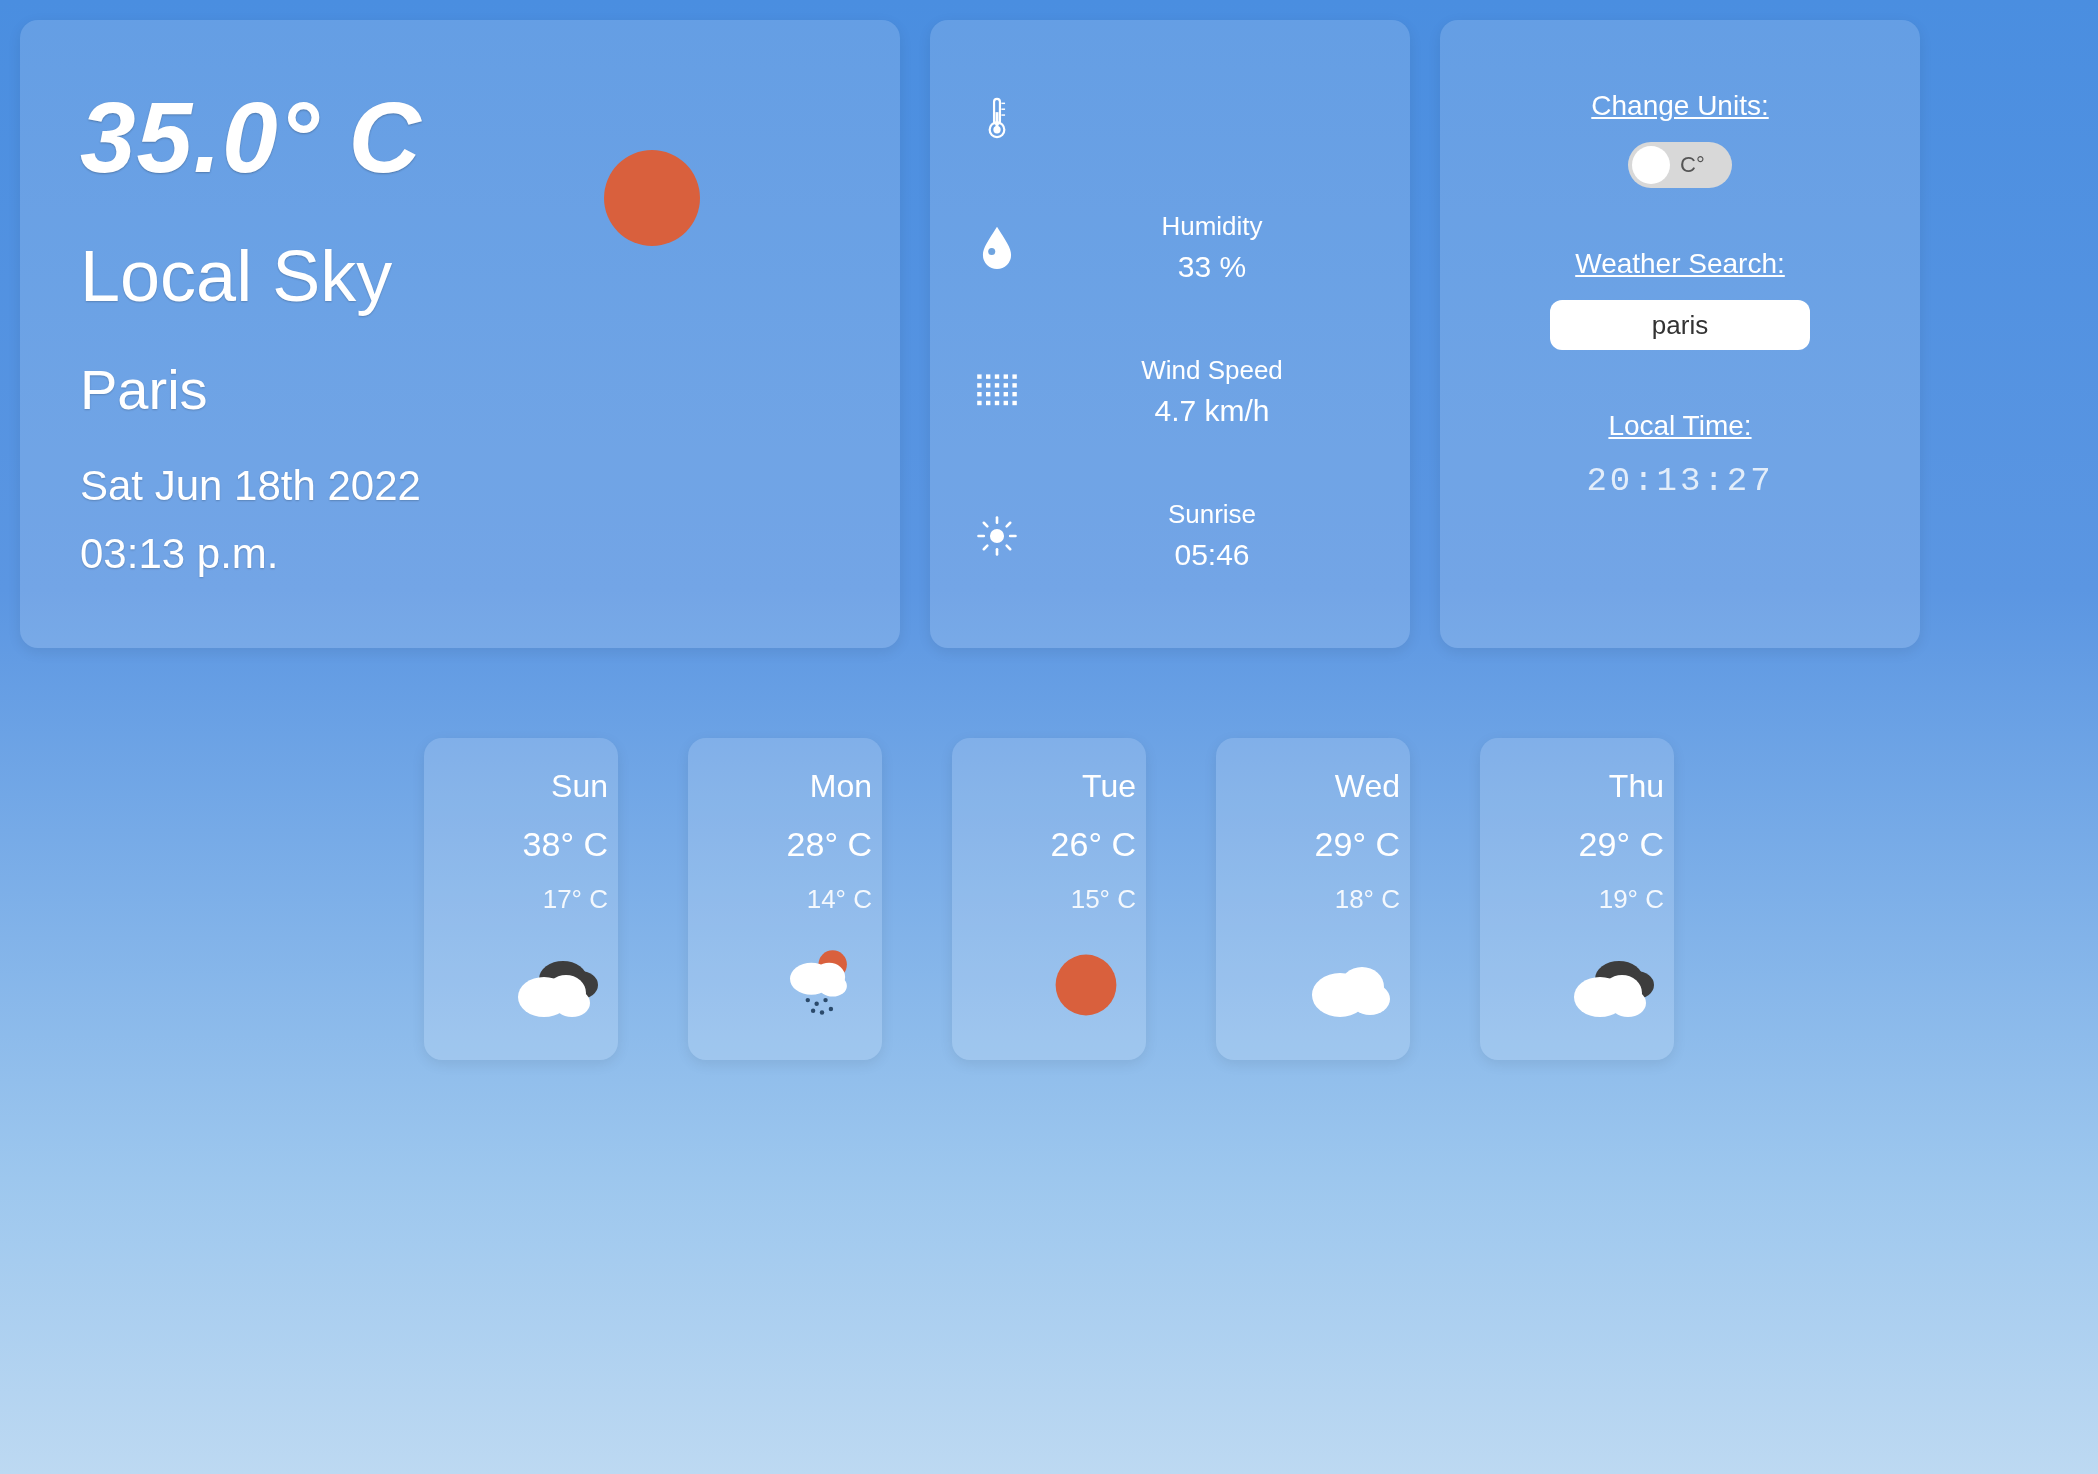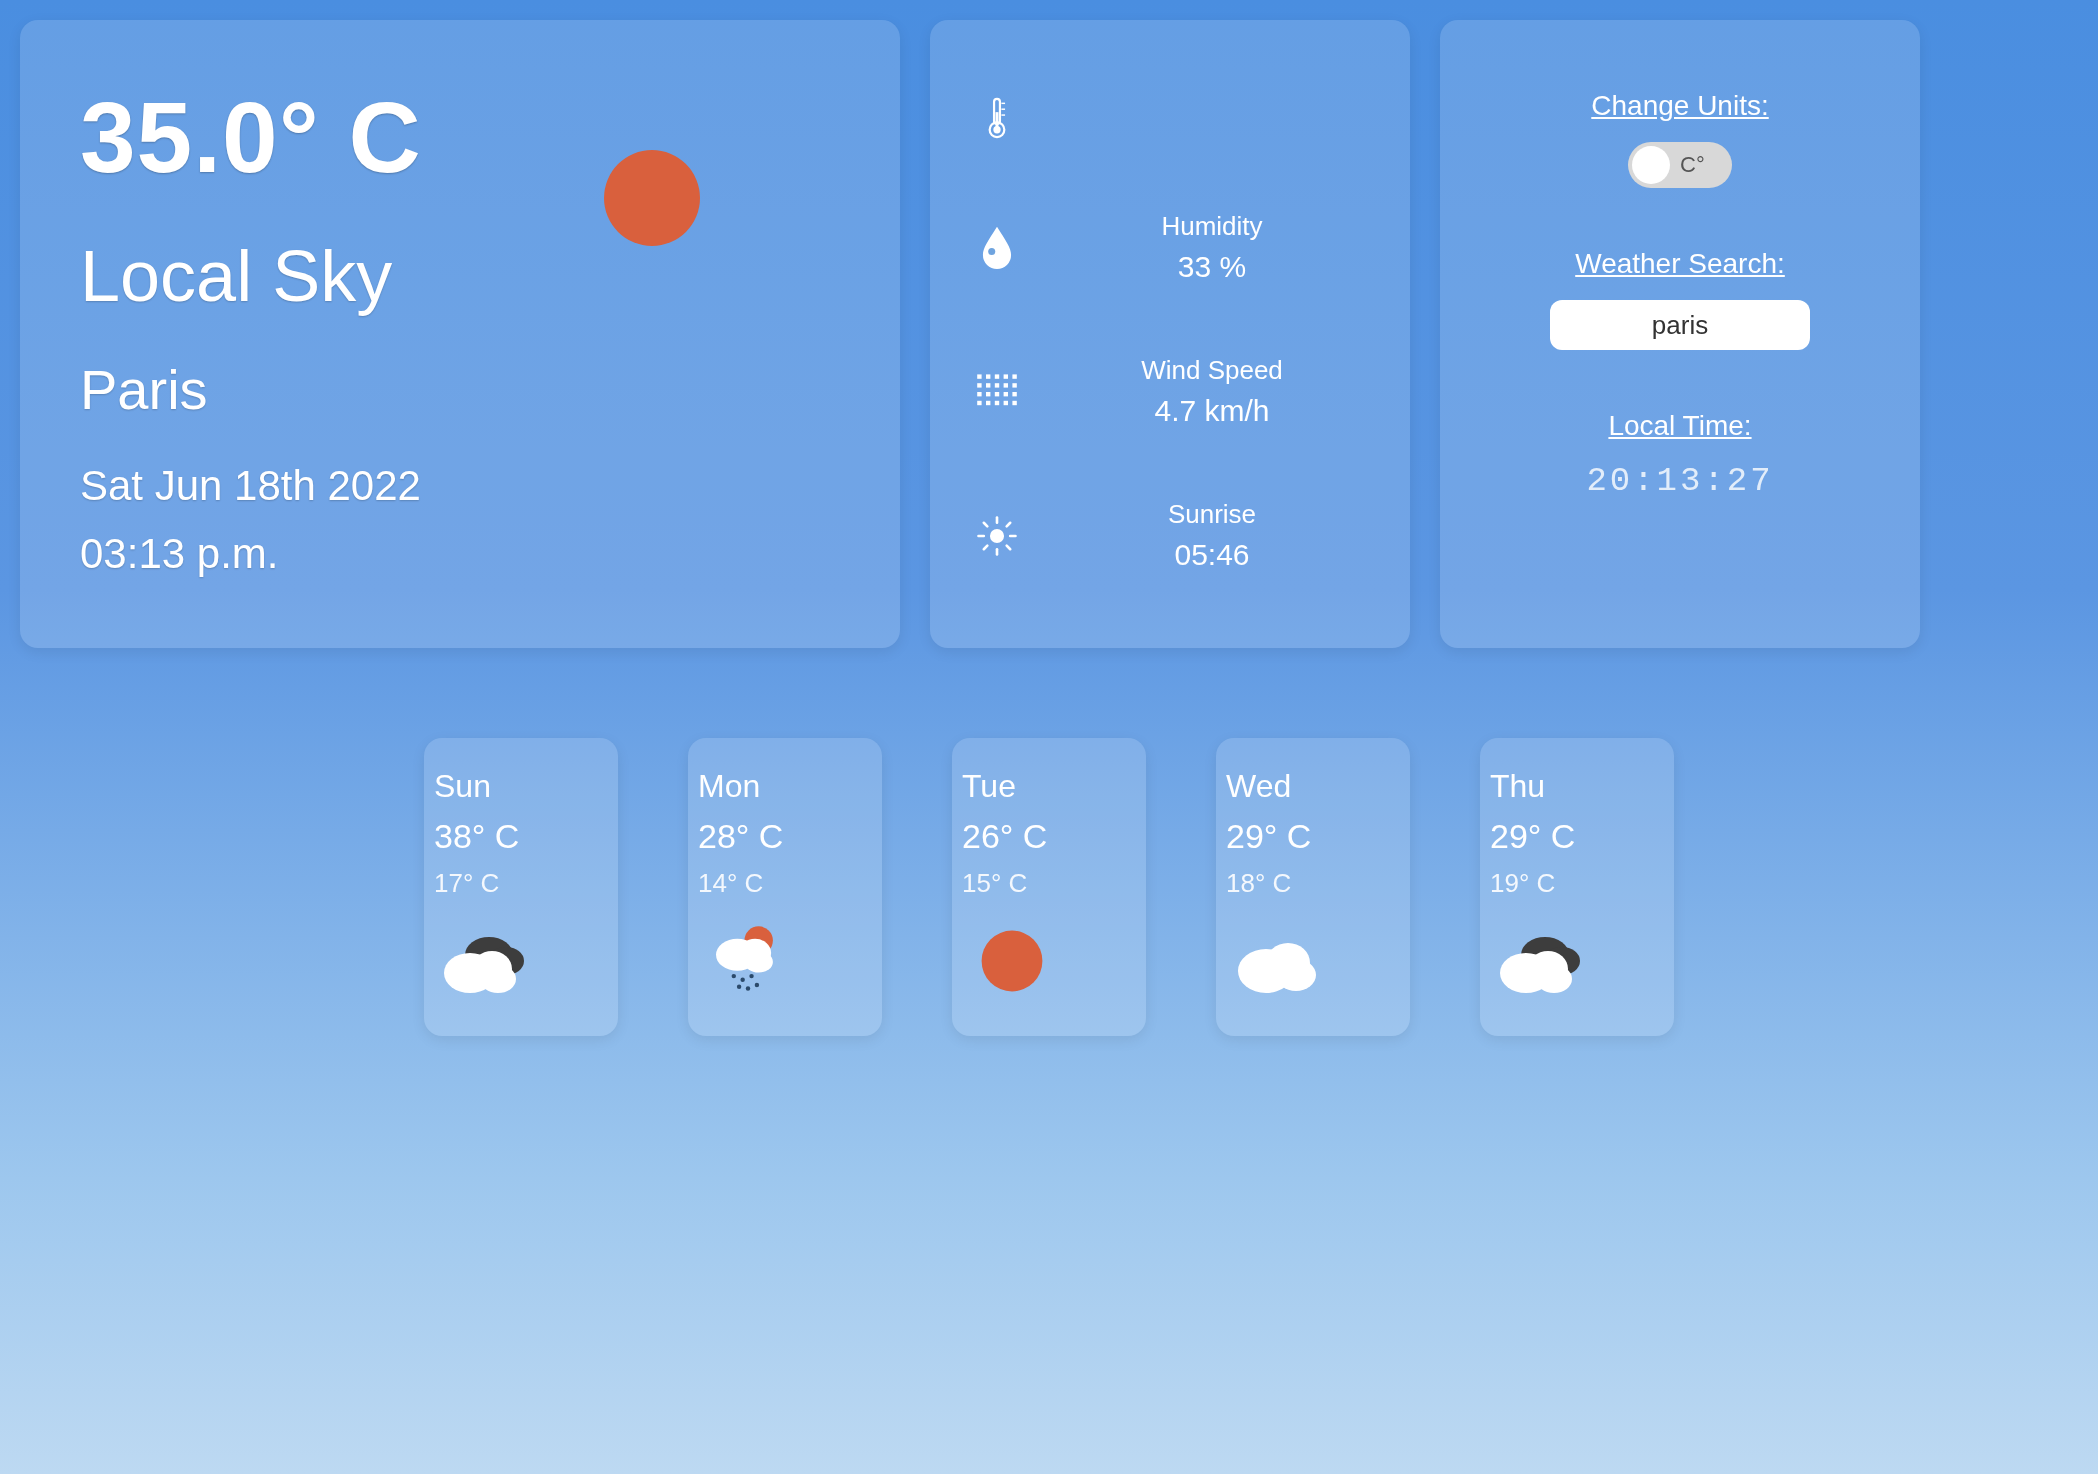--- a/index.html
+++ b/index.html
@@ -32,20 +32,21 @@
     display: flex;
     flex-direction: column;
     gap: 40px;
     position: relative;
   }
   .main-temp {
     font-size: 100px;
     font-weight: 700;
     letter-spacing: 1px;
     text-shadow: 0 1px 2px rgba(0,0,0,0.25);
+    font-style: italic;
   }
   .main-sky {
     font-size: 72px;
     font-weight: 400;
     text-shadow: 0 1px 2px rgba(0,0,0,0.2);
   }
   .main-city {
     font-size: 56px;
     font-weight: 400;
     text-shadow: 0 1px 2px rgba(0,0,0,0.2);
@@ -150,22 +151,22 @@
     justify-content: center;
     gap: 70px;
     margin-top: 90px;
   }
   .fc-card {
     width: 194px;
     padding: 30px 10px 35px 10px;
     text-align: center;
     display: flex;
     flex-direction: column;
-    align-items: flex-start;
-    gap: 12px;
+    align-items: flex-end;
+    gap: 20px;
   }
   .fc-day { font-size: 32px; }
   .fc-hi  { font-size: 34px; }
   .fc-lo  { font-size: 26px; color: rgba(255,255,255,0.9); }
   .fc-icon { width: 100px; height: 80px; margin-top: 10px; }
   .fc-icon svg { width: 100%; height: 100%; }
 </style>
 </head>
 <body>
 

